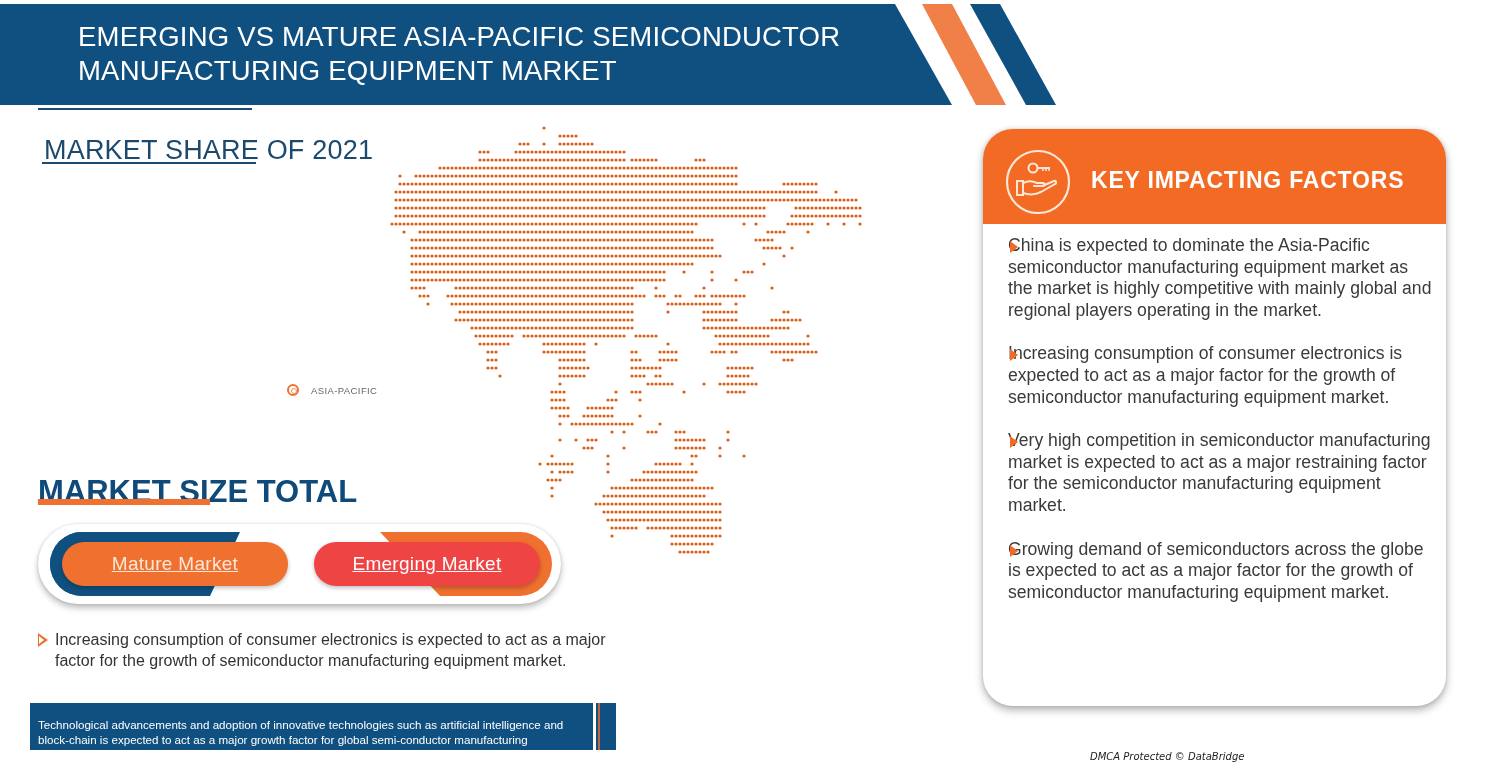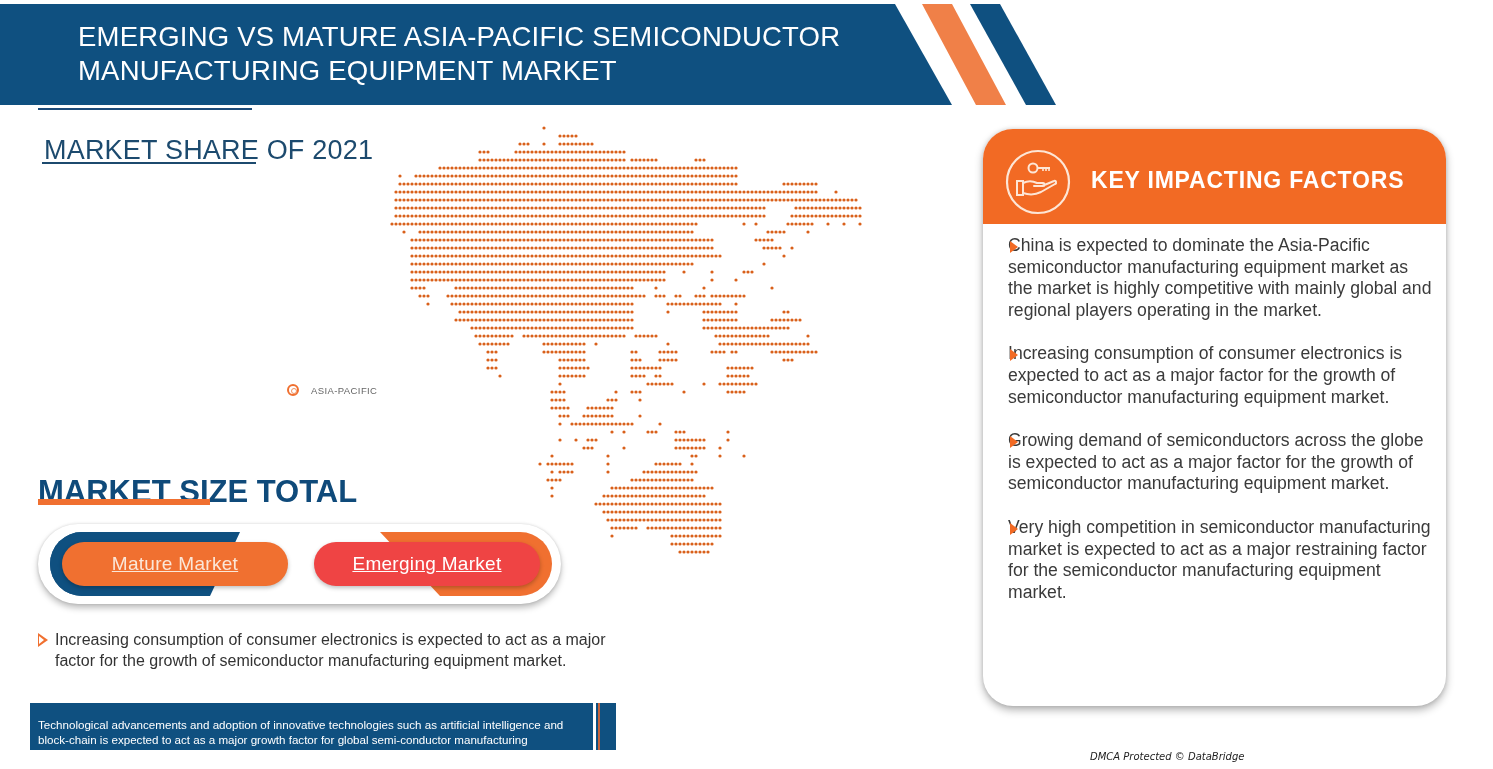--- a/index.html
+++ b/index.html
@@ -2556,22 +2556,22 @@
     <div class="factor">
       <span class="factor-arrow"></span>
       <div class="factor-text">China is expected to dominate the Asia-Pacific semiconductor manufacturing equipment market as the market is highly competitive with mainly global and regional players operating in the market.</div>
     </div>
     <div class="factor">
       <span class="factor-arrow"></span>
       <div class="factor-text">Increasing consumption of consumer electronics is expected to act as a major factor for the growth of semiconductor manufacturing equipment market.</div>
     </div>
     <div class="factor">
       <span class="factor-arrow"></span>
-      <div class="factor-text">Growing demand of semiconductors across the globe is expected to act as a major factor for the growth of semiconductor manufacturing equipment market.</div>
+      <div class="factor-text">Very high competition in semiconductor manufacturing market is expected to act as a major restraining factor for the semiconductor manufacturing equipment market.</div>
     </div>
     <div class="factor">
       <span class="factor-arrow"></span>
-      <div class="factor-text">Very high competition in semiconductor manufacturing market is expected to act as a major restraining factor for the semiconductor manufacturing equipment market.</div>
+      <div class="factor-text">Growing demand of semiconductors across the globe is expected to act as a major factor for the growth of semiconductor manufacturing equipment market.</div>
     </div>
   </div>
 </div>
 
 <div class="dmca">DMCA Protected © DataBridge</div>
 
 </body></html>

